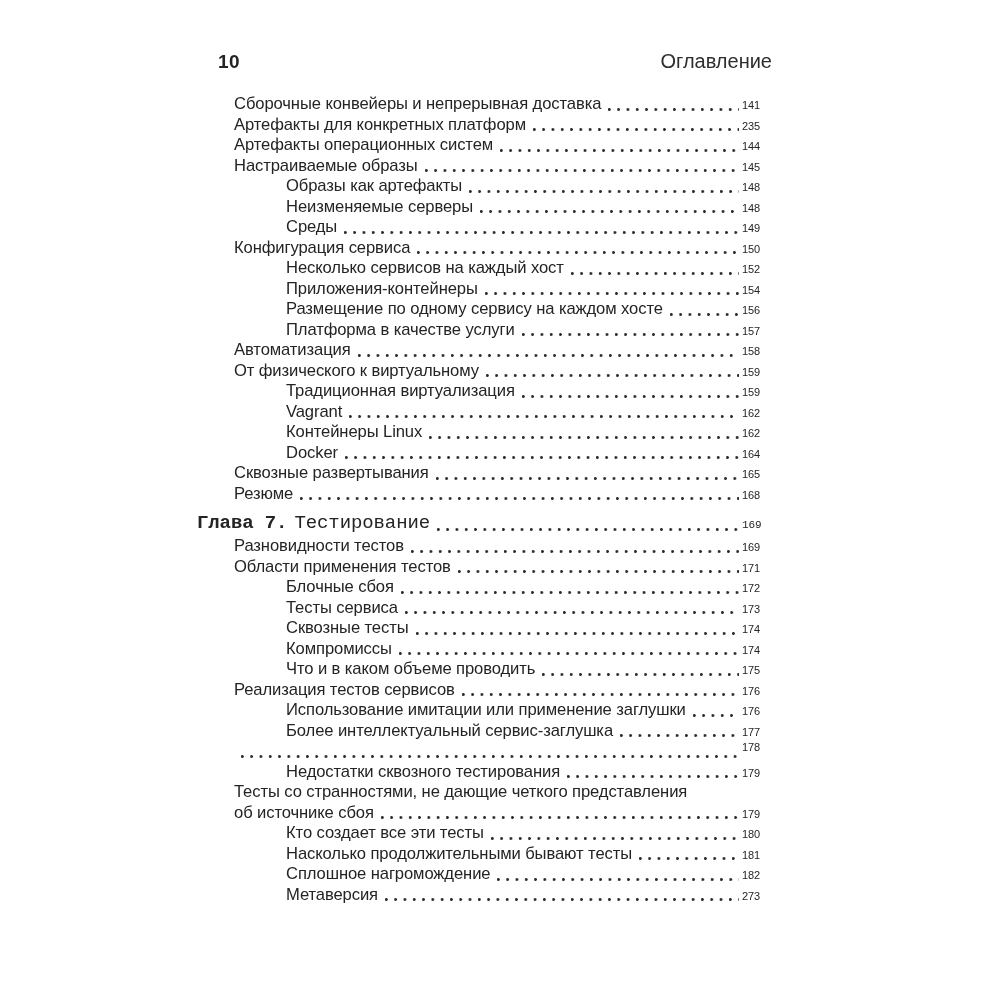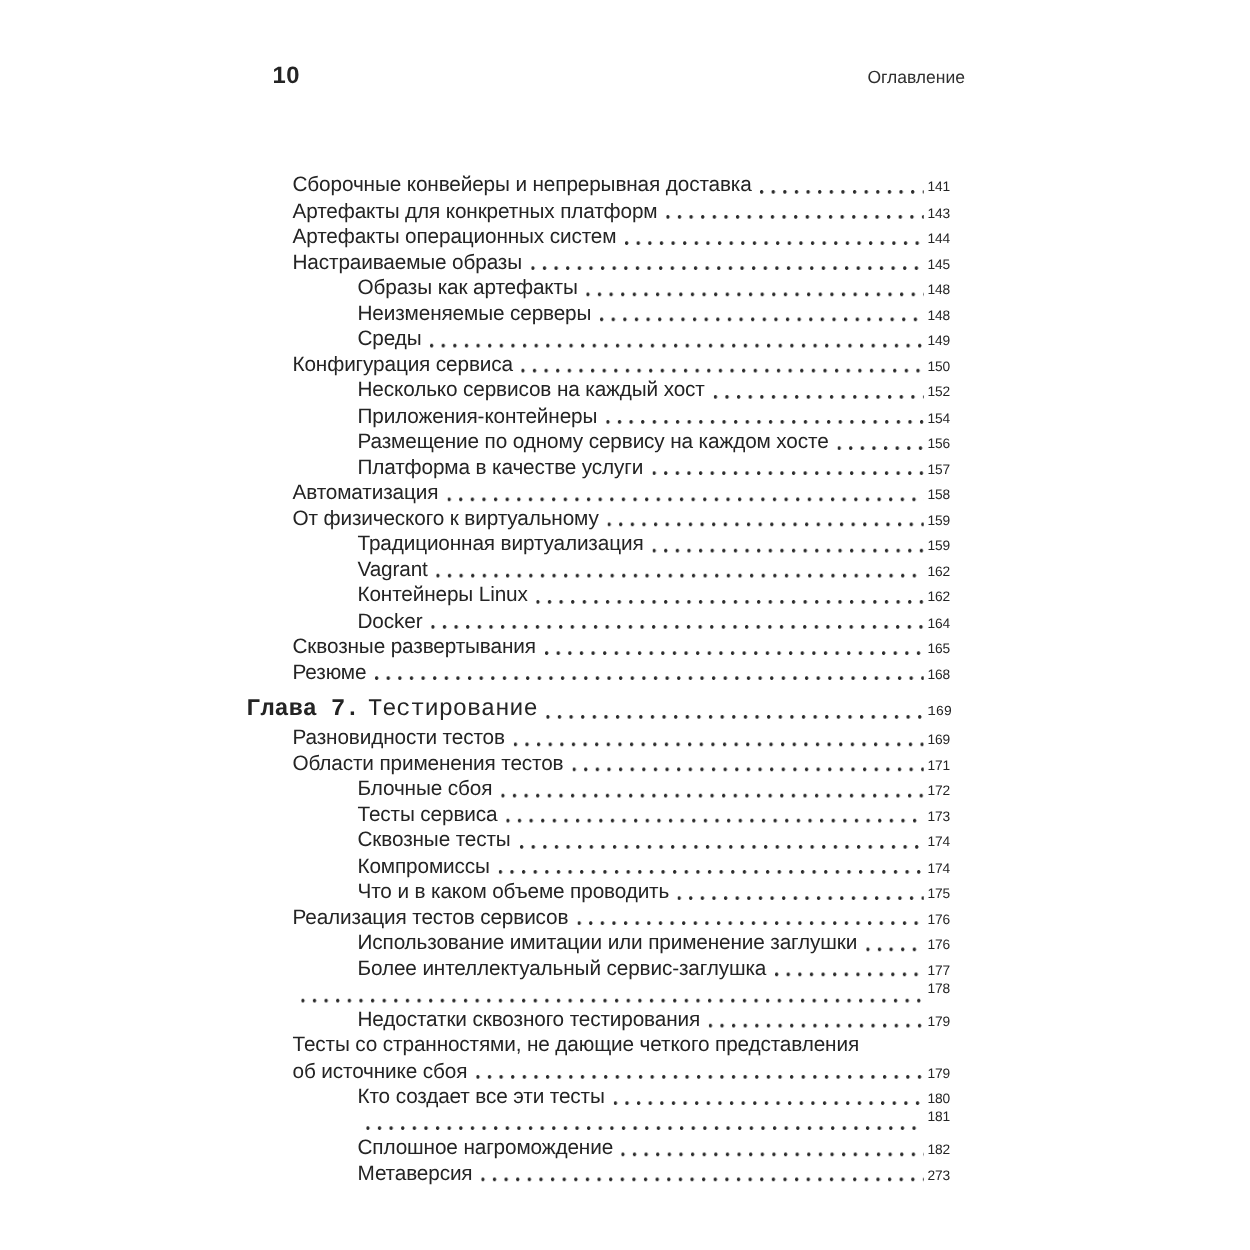--- a/index.html
+++ b/index.html
@@ -25,30 +25,29 @@
     justify-content: space-between;
     align-items: baseline;
   }
   .folio {
     font-weight: bold;
     font-size: 19px;
     padding-left: 21px;
     letter-spacing: 0.4px;
   }
   .running {
-    font-size: 14px;
+    font-size: 20px;
     color: #2e2e2e;
     margin-left: 32px;
   }
   .toc {
     position: absolute;
     top: 94px;
     left: 197px;
     width: 575px;
-    margin-top: 44px;
   }
   .row {
     display: flex;
     align-items: baseline;
     height: 20.5px;
     font-size: 16.6px;
     letter-spacing: -0.1px;
     white-space: nowrap;
   }
   .row.indent-1 { padding-left: 37px; }
@@ -91,21 +90,21 @@
   </div>
   <div class="toc">
       <div class="row indent-1">
         <span class="label">Сборочные конвейеры и непрерывная доставка</span>
         <span class="leader"></span>
         <span class="pagenum-col">141</span>
       </div>
       <div class="row indent-1">
         <span class="label">Артефакты для конкретных платформ</span>
         <span class="leader"></span>
-        <span class="pagenum-col">143</span>
+        <span class="pagenum-col">235</span>
       </div>
       <div class="row indent-1">
         <span class="label">Артефакты операционных систем</span>
         <span class="leader"></span>
         <span class="pagenum-col">144</span>
       </div>
       <div class="row indent-1">
         <span class="label">Настраиваемые образы</span>
         <span class="leader"></span>
         <span class="pagenum-col">145</span>
@@ -262,20 +261,21 @@
         <span class="label">об источнике сбоя</span>
         <span class="leader"></span>
         <span class="pagenum-col">179</span>
       </div>
       <div class="row indent-2">
         <span class="label">Кто создает все эти тесты</span>
         <span class="leader"></span>
         <span class="pagenum-col">180</span>
       </div>
       <div class="row indent-2">
+        <span class="label">Насколько продолжительными бывают тесты</span>
         <span class="leader"></span>
         <span class="pagenum-col">181</span>
       </div>
       <div class="row indent-2">
         <span class="label">Сплошное нагромождение</span>
         <span class="leader"></span>
         <span class="pagenum-col">182</span>
       </div>
       <div class="row indent-2">
         <span class="label">Метаверсия</span>

